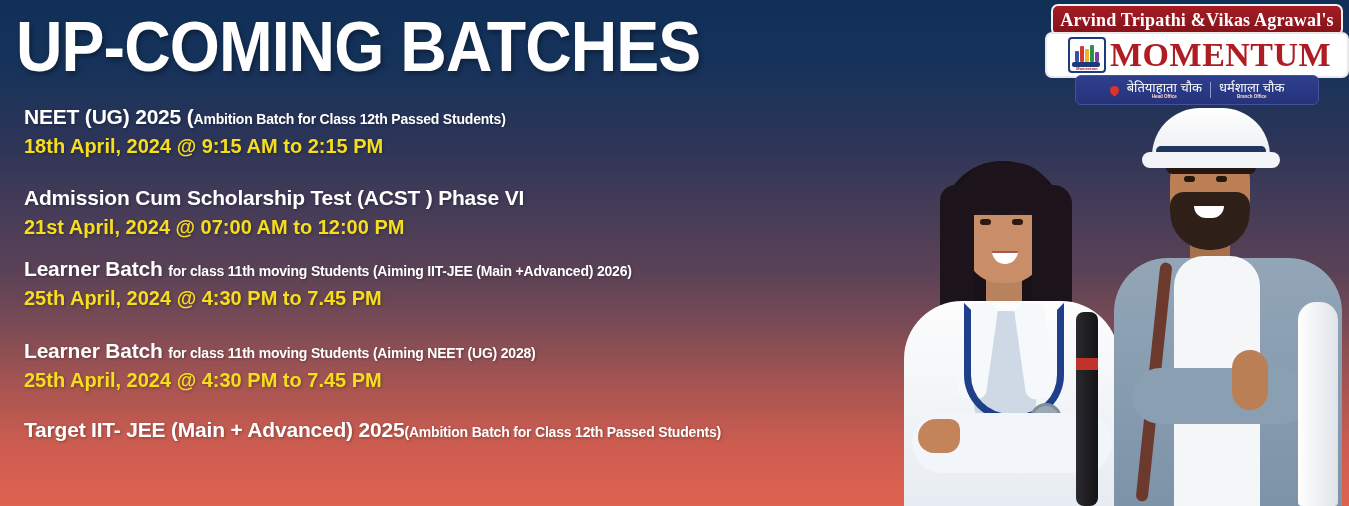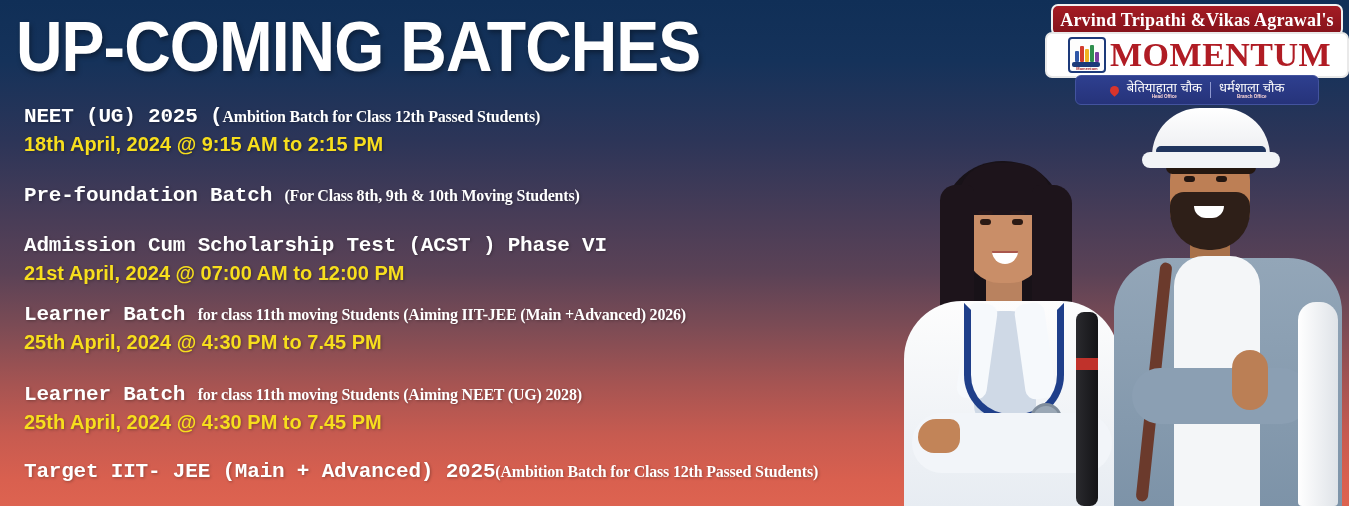--- a/index.html
+++ b/index.html
@@ -226,27 +226,25 @@
   .batch-title {
     color: #ffffff;
     white-space: nowrap;
     line-height: 26px;
     text-shadow: 1px 1px 3px rgba(0,0,0,0.30);
   }
   .batch-title .main {
     font-size: 21px;
     font-weight: bold;
     letter-spacing: -0.2px;
-    font-family: Liberation Mono, monospace;
   }
   .batch-title .sub {
-    font-size: 16px;
+    font-size: 14px;
     font-weight: bold;
     letter-spacing: -0.2px;
-    font-family: Liberation Serif, serif;
   }
   .batch-date {
     color: #f7de1d;
     font-size: 20px;
     font-weight: bold;
     line-height: 24px;
     margin-top: 2px;
     white-space: nowrap;
     text-shadow: 1px 1px 3px rgba(0,0,0,0.30);
   }
@@ -419,23 +417,20 @@
   <div class="list">
 
     <div class="batch">
       <div class="batch-title">
         <span class="main">NEET (UG) 2025 (</span><span class="sub">Ambition Batch for Class 12th Passed Students)</span>
       </div>
       <div class="batch-date">18th April, 2024 @ 9:15 AM to 2:15 PM</div>
     </div>
 
     <div class="batch">
-      <div class="batch-title">
-        <span class="main">Pre-foundation Batch </span><span class="sub">(For Class 8th, 9th &amp; 10th Moving Students)</span>
-      </div>
     </div>
 
     <div class="batch">
       <div class="batch-title">
         <span class="main">Admission Cum Scholarship Test (ACST ) Phase VI</span><span class="sub"></span>
       </div>
       <div class="batch-date">21st April, 2024 @ 07:00 AM to 12:00 PM</div>
     </div>
 
     <div class="batch">

